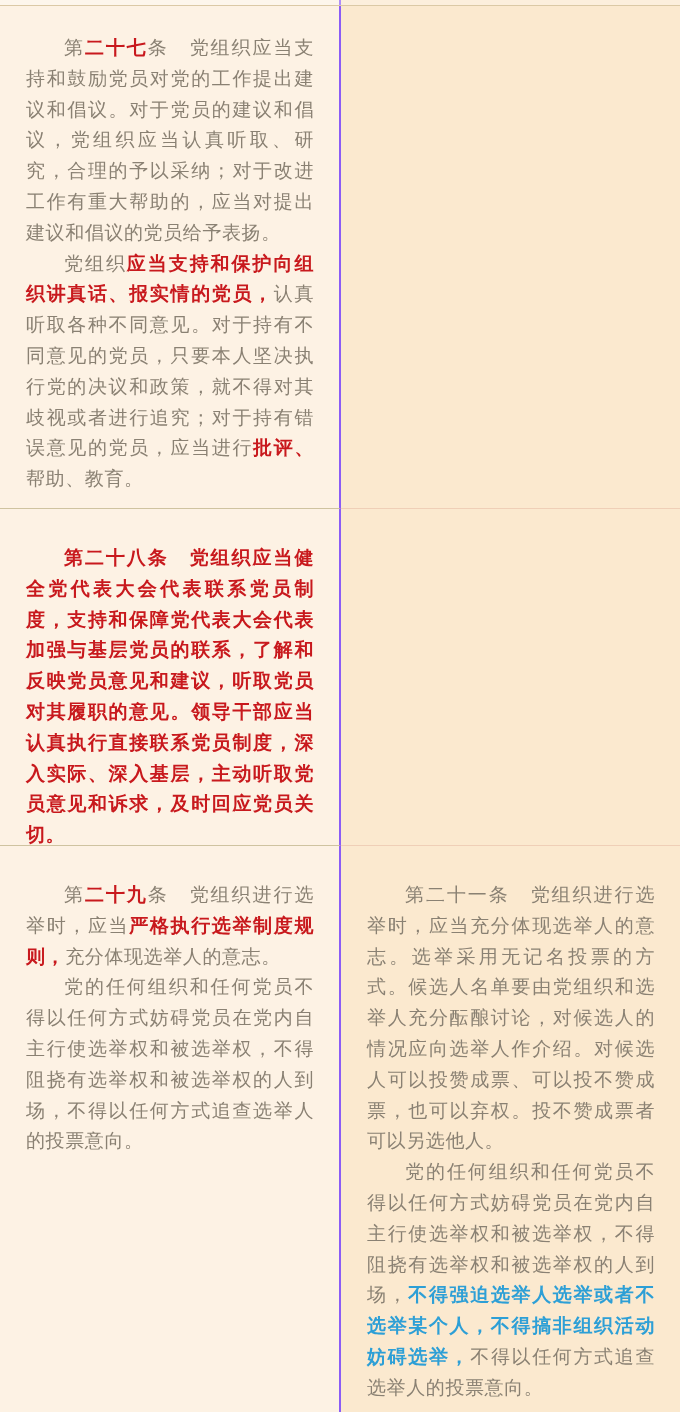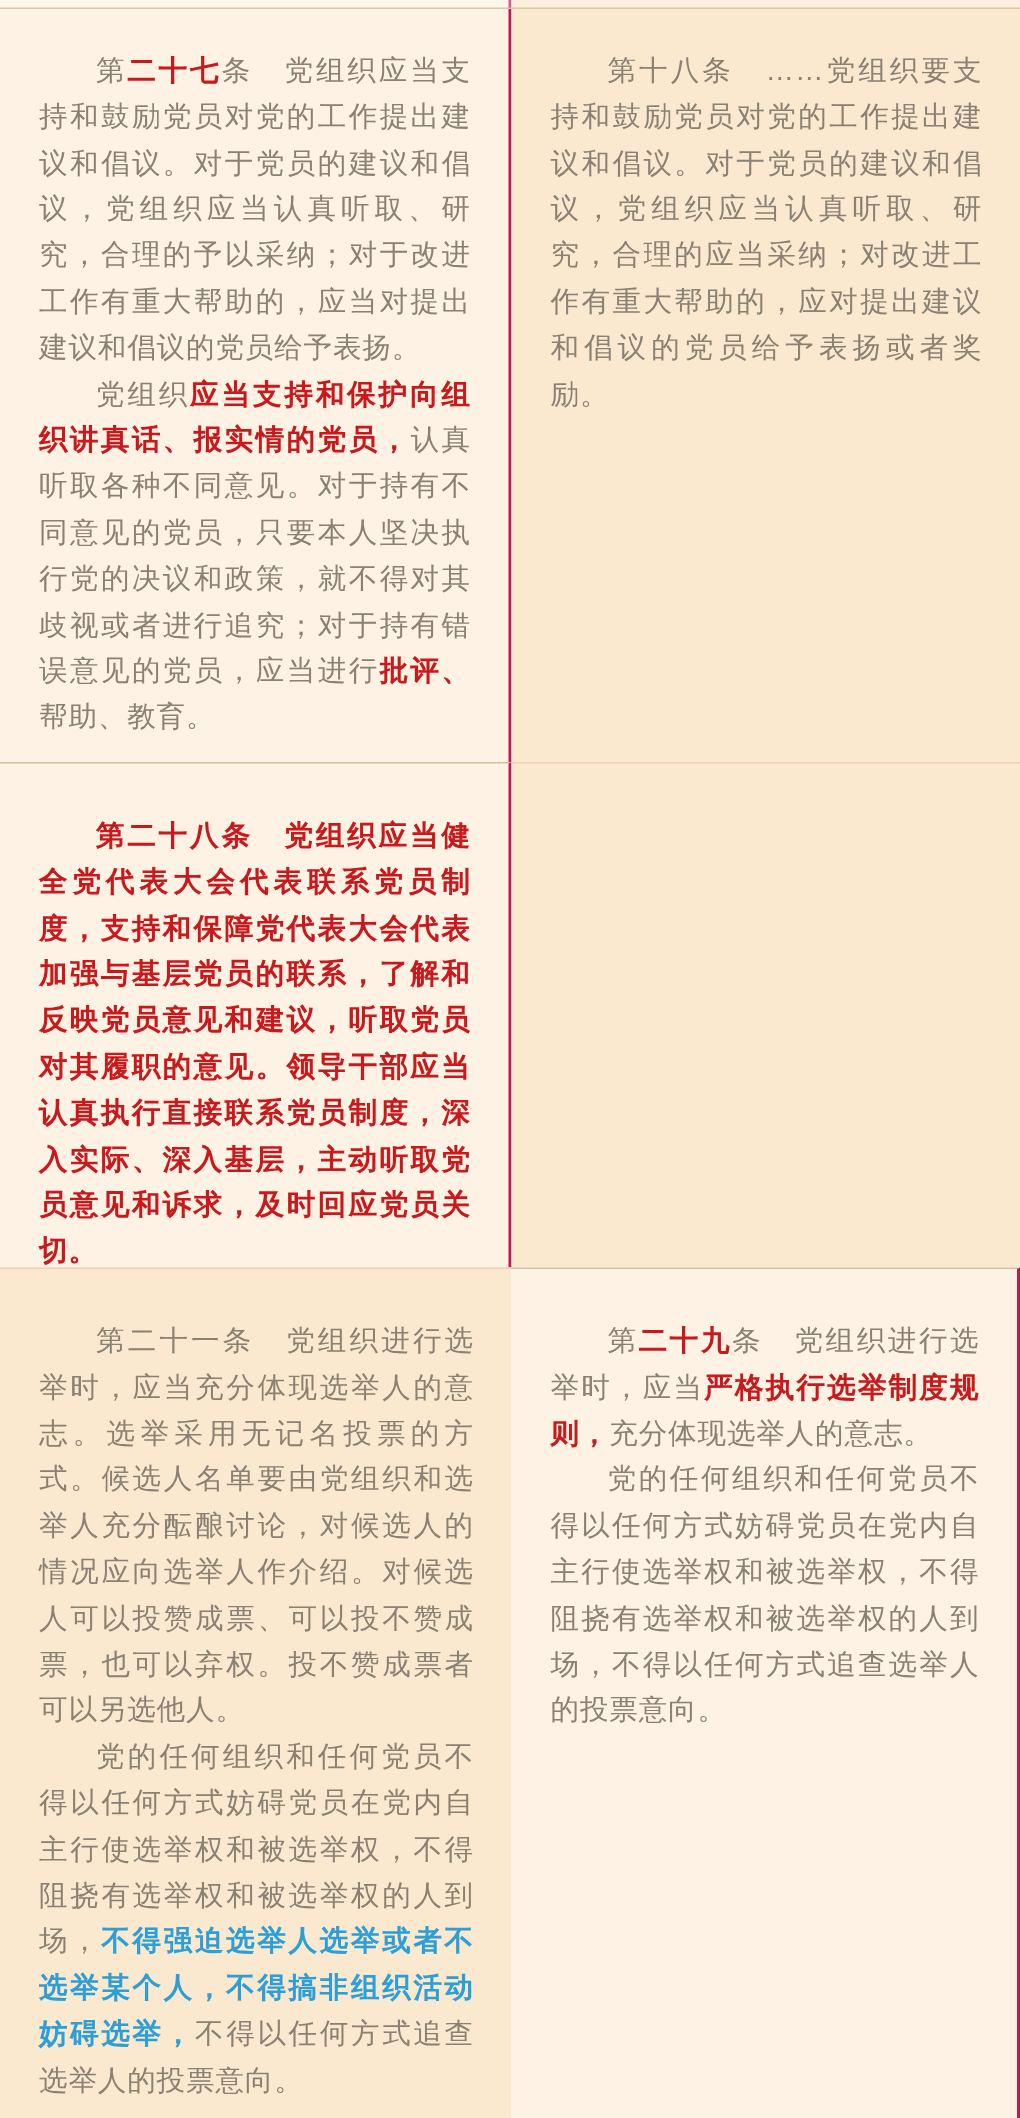--- a/index.html
+++ b/index.html
@@ -35,21 +35,21 @@
     background: rgba(255,255,255,0.30);
     z-index: 2;
   }
   .cell {
     box-sizing: border-box;
     padding: 33px 25px 0 26px;
     overflow: hidden;
   }
   .cell.left {
     background: #fdf2e4;
-    border-right: 2px solid #be185d;
+    border-right: 2px solid #8b5cf6;
   }
   .cell.right {
     background: #fbe9cf;
   }
   .cell.left.hrule  { border-top: 1px solid #cfc3a0; }
   .cell.right.hrule { border-top: 1px solid #efcfb7; }
   .cell.row23 { padding-top: 34px; }
 
   .cell p {
     margin: 0;
@@ -67,27 +67,26 @@
 </style>
 </head>
 <body>
 
 <div class="page">
   <div class="cell left">
       <p><span>第</span><span class="red">二十七</span><span>条　党组织应当支持和鼓励党员对党的工作提出建议和倡议。对于党员的建议和倡议，党组织应当认真听取、研究，合理的予以采纳；对于改进工作有重大帮助的，应当对提出建议和倡议的党员给予表扬。</span></p>
       <p><span>党组织</span><span class="red">应当支持和保护向组织讲真话、报实情的党员，</span><span>认真听取各种不同意见。对于持有不同意见的党员，只要本人坚决执行党的决议和政策，就不得对其歧视或者进行追究；对于持有错误意见的党员，应当进行</span><span class="red">批评、</span><span>帮助、教育。</span></p>
     </div>
   <div class="cell right">
-      <p><span>第十八条　……党组织要支持和鼓励党员对党的工作提出建议和倡议。对于党员的建议和倡议，党组织应当认真听取、研究，合理的应当采纳；对改进工作有重大帮助的，应对提出建议和倡议的党员给予表扬或者奖励。</span></p>
     </div>
   <div class="cell left hrule row23">
       <p><span class="red">第二十八条　党组织应当健全党代表大会代表联系党员制度，支持和保障党代表大会代表加强与基层党员的联系，了解和反映党员意见和建议，听取党员对其履职的意见。领导干部应当认真执行直接联系党员制度，深入实际、深入基层，主动听取党员意见和诉求，及时回应党员关切。</span></p>
     </div>
   <div class="cell right hrule row23"></div>
+  <div class="cell left hrule row23">
+      <p><span>第</span><span class="red">二十九</span><span>条　党组织进行选举时，应当</span><span class="red">严格执行选举制度规则，</span><span>充分体现选举人的意志。</span></p>
+      <p><span>党的任何组织和任何党员不得以任何方式妨碍党员在党内自主行使选举权和被选举权，不得阻挠有选举权和被选举权的人到场，不得以任何方式追查选举人的投票意向。</span></p>
+    </div>
   <div class="cell right hrule row23">
       <p><span>第二十一条　党组织进行选举时，应当充分体现选举人的意志。选举采用无记名投票的方式。候选人名单要由党组织和选举人充分酝酿讨论，对候选人的情况应向选举人作介绍。对候选人可以投赞成票、可以投不赞成票，也可以弃权。投不赞成票者可以另选他人。</span></p>
       <p><span>党的任何组织和任何党员不得以任何方式妨碍党员在党内自主行使选举权和被选举权，不得阻挠有选举权和被选举权的人到场，</span><span class="blue">不得强迫选举人选举或者不选举某个人，不得搞非组织活动妨碍选举，</span><span>不得以任何方式追查选举人的投票意向。</span></p>
     </div>
-  <div class="cell left hrule row23">
-      <p><span>第</span><span class="red">二十九</span><span>条　党组织进行选举时，应当</span><span class="red">严格执行选举制度规则，</span><span>充分体现选举人的意志。</span></p>
-      <p><span>党的任何组织和任何党员不得以任何方式妨碍党员在党内自主行使选举权和被选举权，不得阻挠有选举权和被选举权的人到场，不得以任何方式追查选举人的投票意向。</span></p>
-    </div>
 </div>
 
 </body></html>

